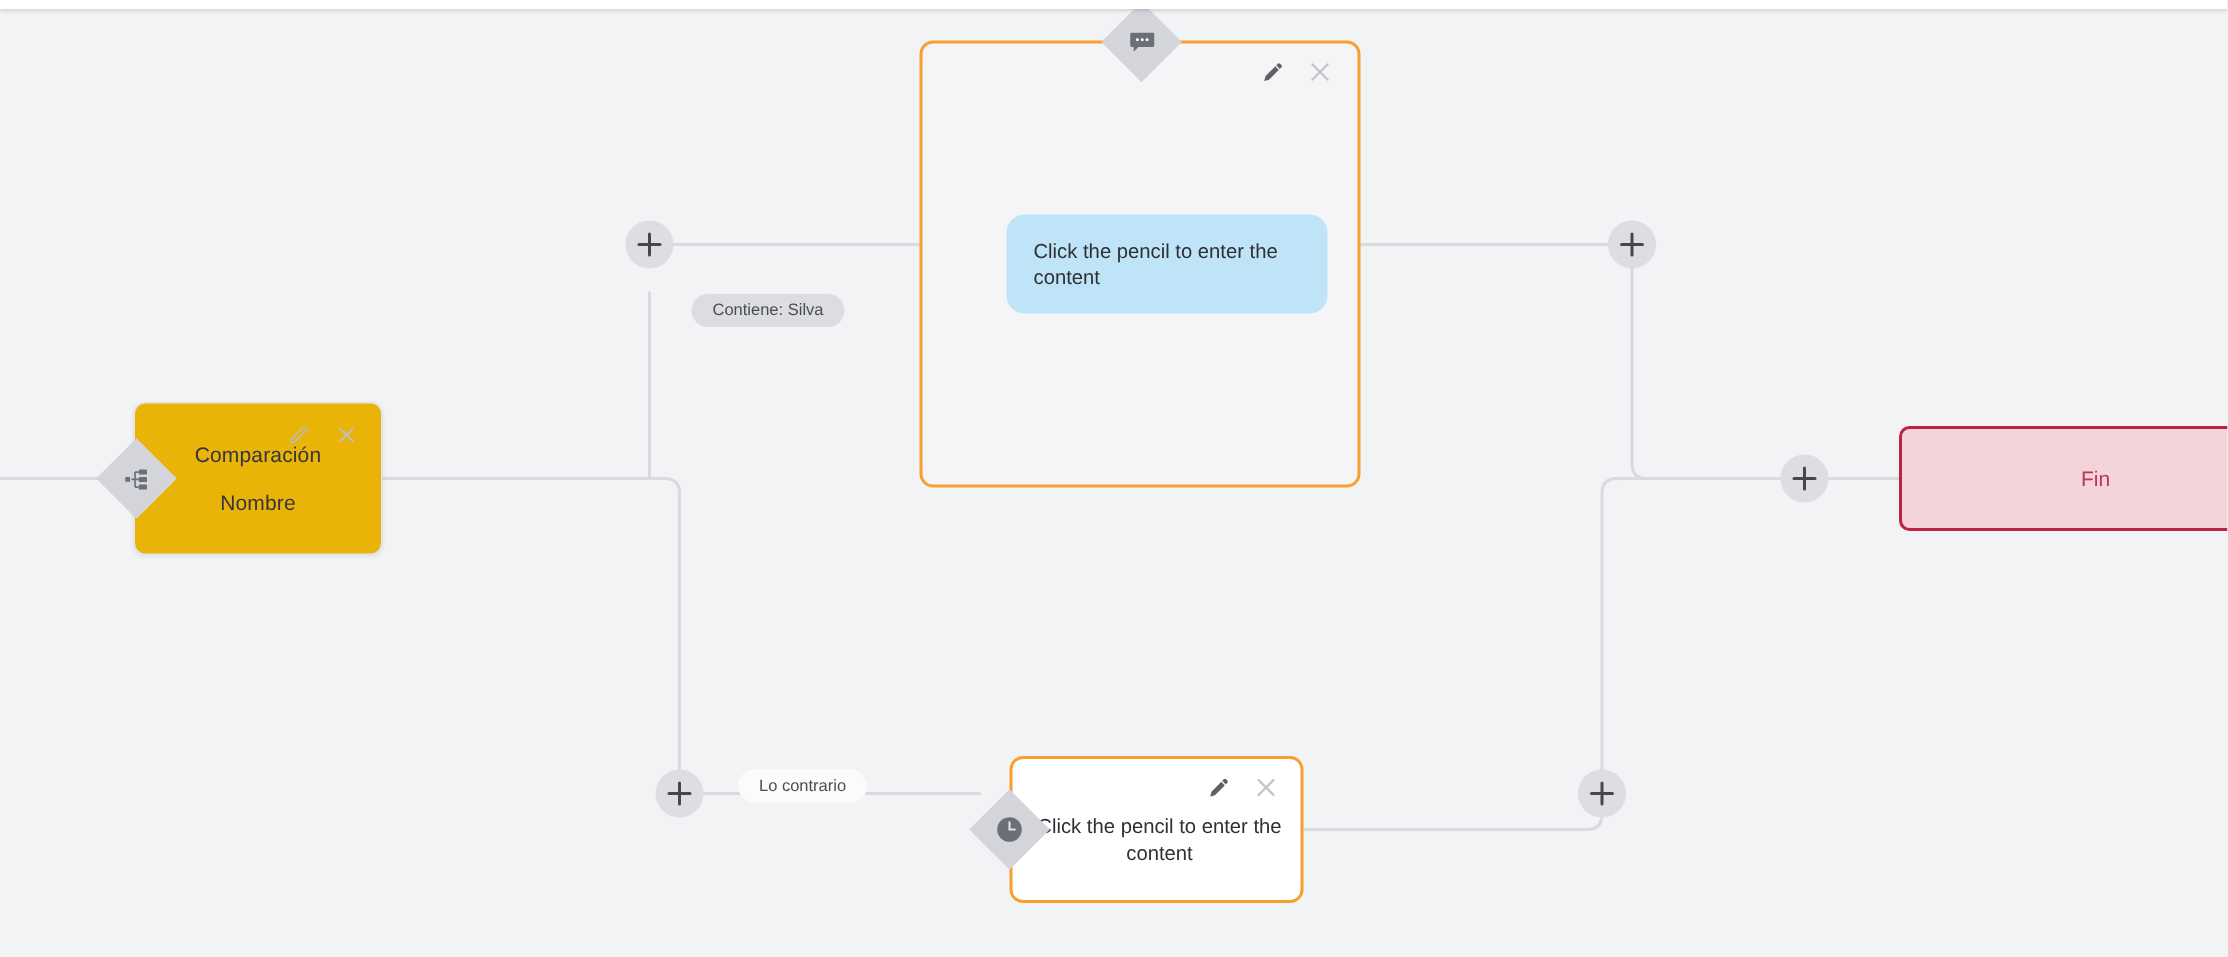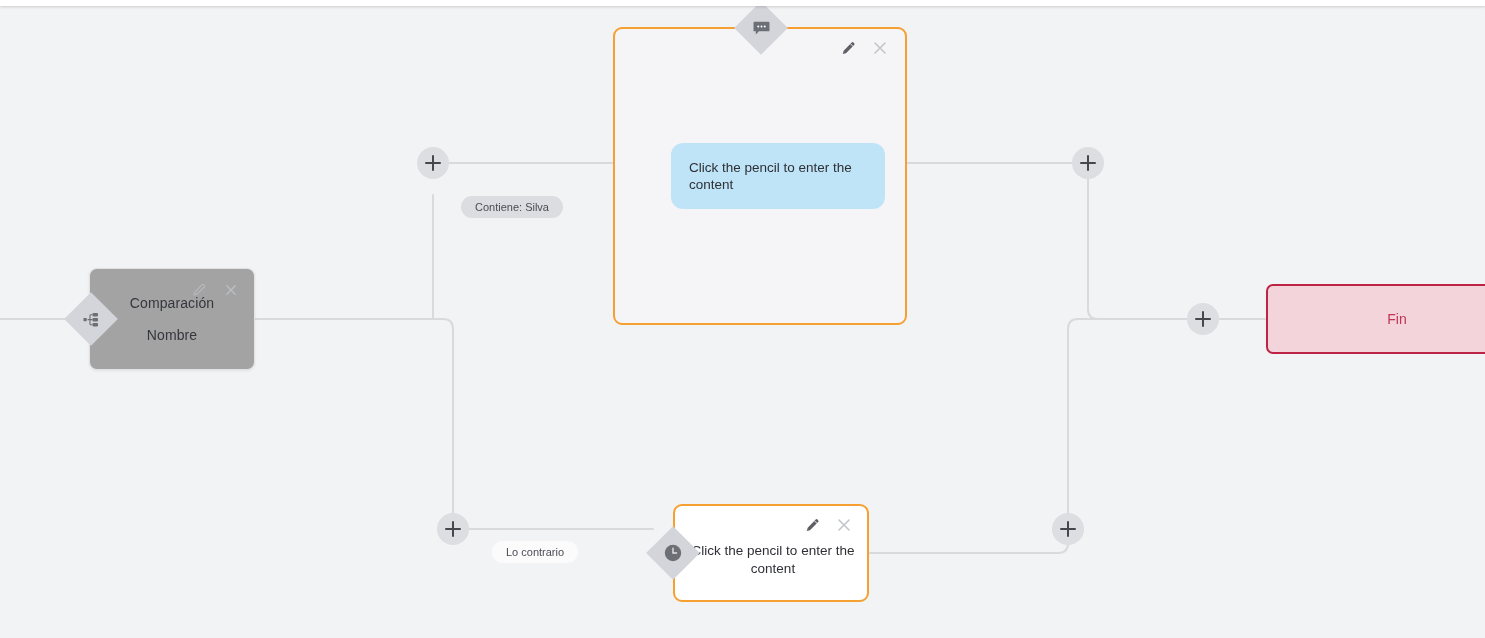--- a/index.html
+++ b/index.html
@@ -116,21 +116,21 @@
   
   .node-compare {
     width: 166px; height: 102px;
     border: 1px solid #e2e3e7;
     box-shadow: 0 1px 3px rgba(0,0,0,0.07);
     display: flex;
     flex-direction: column;
     align-items: center;
     justify-content: center;
     gap: 16px;
-    background: #a3a3a3;
+    background: #eab308;
   }
   .node-compare .line {
     font-size: 14px;
     color: #35373c;
     letter-spacing: .1px;
   }
 
   
   .node-msg {
     width: 294px; height: 298px;
@@ -252,21 +252,21 @@
   </svg>
 
   <div class="plus-btn" style="left:417px; top:147px;"></div>
   <div class="plus-btn" style="left:437px; top:513px;"></div>
   <div class="plus-btn" style="left:1072px; top:147px;"></div>
   <div class="plus-btn" style="left:1052px; top:513px;"></div>
   <div class="plus-btn" style="left:1187px; top:303px;"></div>
 
   <div class="edge-label gray" style="left:461px; top:152px;margin-top:44px;">Contiene: Silva</div>
 
-  <div class="edge-label white" style="left:492px; top:541px;">Lo contrario</div>
+  <div class="edge-label white" style="left:492px; top:513px;">Lo contrario</div>
 
   <div class="diamond" style="left:72px; top:300px;">
     <div class="dia-inner">
       <svg width="18" height="18" viewBox="0 0 18 18">
         <rect x="1.5" y="8" width="3.2" height="3.2" rx="0.6" fill="#6c6f76"></rect>
         <rect x="10.5" y="3" width="5.5" height="3.4" rx="0.8" fill="#6c6f76"></rect>
         <rect x="10.5" y="8" width="5.5" height="3.4" rx="0.8" fill="#6c6f76"></rect>
         <rect x="10.5" y="13" width="5.5" height="3.4" rx="0.8" fill="#6c6f76"></rect>
         <path d="M5.6 9.6 H8 M8 4.7 V14.7 M8 4.7 H10.4 M8 9.6 H10.4 M8 14.7 H10.4" stroke="#6c6f76" stroke-width="1.1" fill="none"></path>
       </svg>

